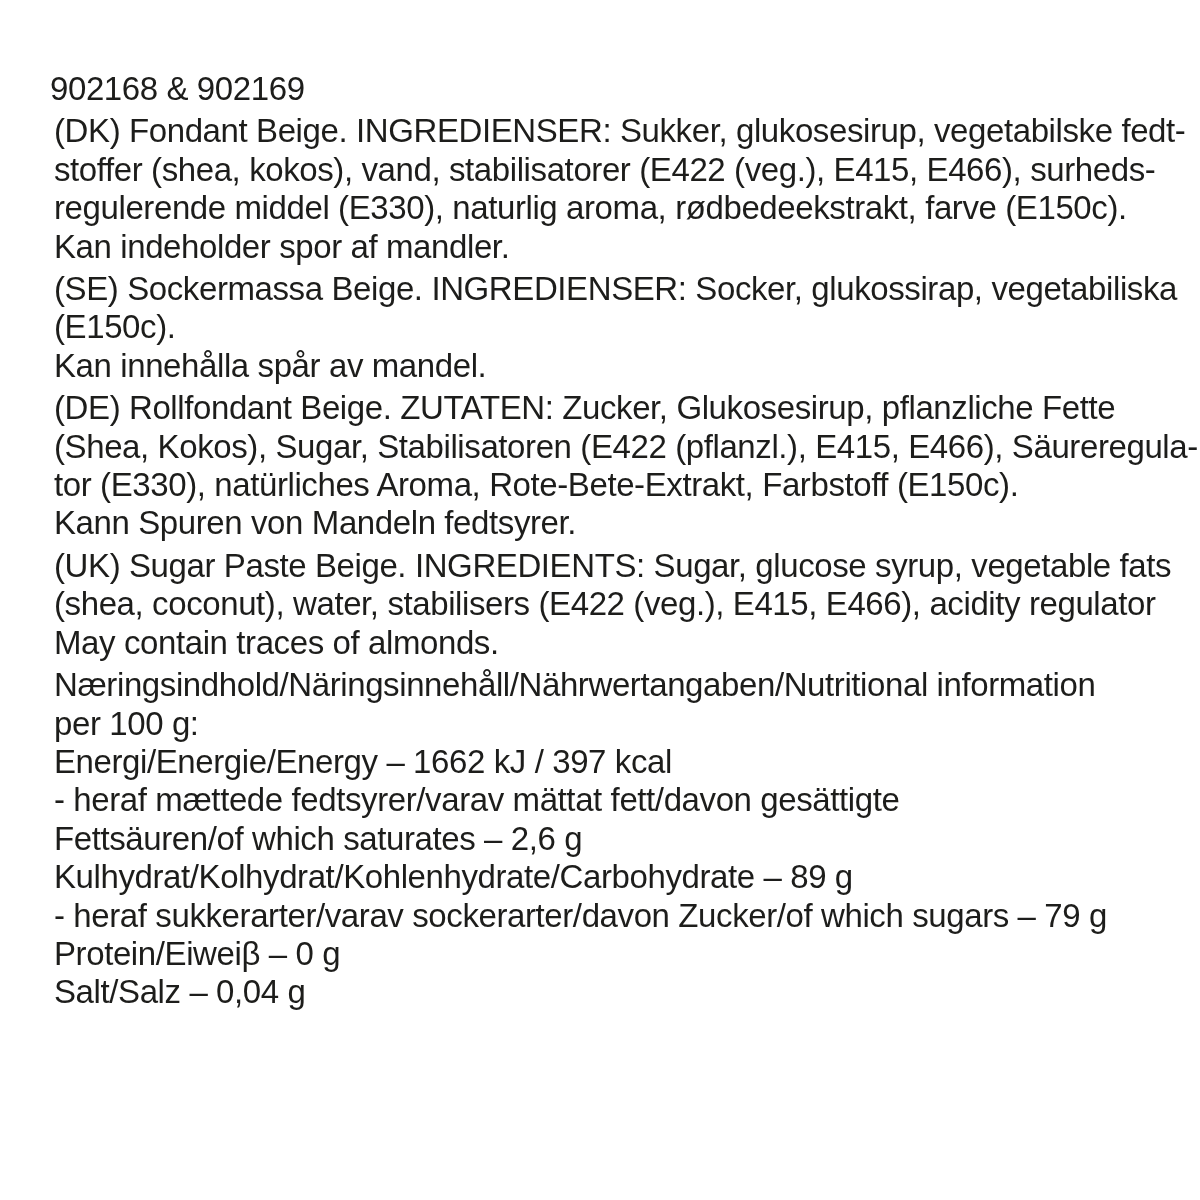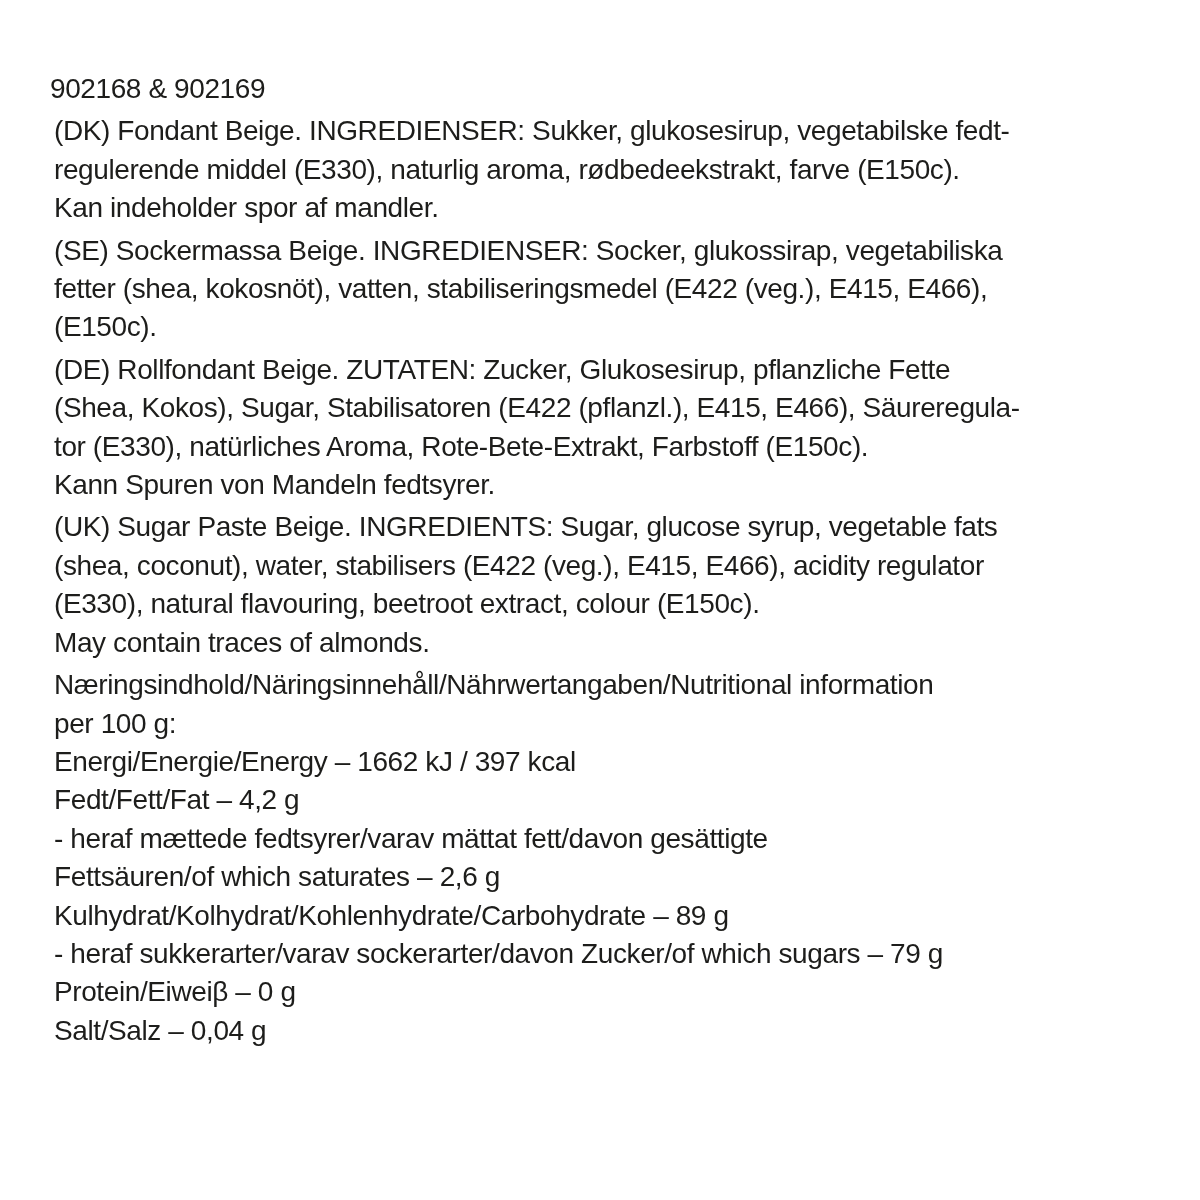--- a/index.html
+++ b/index.html
@@ -10,21 +10,21 @@
   .page {
     position: relative;
     width: 1200px;
     height: 1200px;
     background: #ffffff;
     overflow: hidden;
     box-sizing: border-box;
     padding: 70px 40px 0 50px;
     font-family: "Liberation Sans", "DejaVu Sans", sans-serif;
     color: #1d1d1b;
-    font-size: 28px;
+    font-size: 33px;
     line-height: 38.4px;
     letter-spacing: -0.4px;
     font-weight: 400;
   }
   .line {
     white-space: pre;
   }
   .section {
     margin: 4px;
     padding: 0;
@@ -32,49 +32,48 @@
 </style>
 </head>
 <body>
 
 <div class="page">
 
   <div class="line">902168 &amp; 902169</div>
 
   <div class="section">
     <div class="line">(DK) Fondant Beige. INGREDIENSER: Sukker, glukosesirup, vegetabilske fedt-</div>
+    <div class="line">stoffer (shea, kokos), vand, stabilisatorer (E422 (veg.), E415, E466), surheds-</div>
     <div class="line">regulerende middel (E330), naturlig aroma, rødbedeekstrakt, farve (E150c).</div>
     <div class="line">Kan indeholder spor af mandler.</div>
   </div>
 
   <div class="section">
     <div class="line">(SE) Sockermassa Beige. INGREDIENSER: Socker, glukossirap, vegetabiliska</div>
-    <div class="line">fetter (shea, kokosnöt), vatten, stabiliseringsmedel (E422 (veg.), E415, E466),</div>
     <div class="line">(E150c).</div>
+    <div class="line">Kan innehålla spår av mandel.</div>
   </div>
 
   <div class="section">
     <div class="line">(DE) Rollfondant Beige. ZUTATEN: Zucker, Glukosesirup, pflanzliche Fette</div>
     <div class="line">(Shea, Kokos), Sugar, Stabilisatoren (E422 (pflanzl.), E415, E466), Säureregula-</div>
     <div class="line">tor (E330), natürliches Aroma, Rote-Bete-Extrakt, Farbstoff (E150c).</div>
     <div class="line">Kann Spuren von Mandeln fedtsyrer.</div>
   </div>
 
   <div class="section">
     <div class="line">(UK) Sugar Paste Beige. INGREDIENTS: Sugar, glucose syrup, vegetable fats</div>
     <div class="line">(shea, coconut), water, stabilisers (E422 (veg.), E415, E466), acidity regulator</div>
-    <div class="line">(E330), natural flavouring, beetroot extract, colour (E150c).</div>
     <div class="line">May contain traces of almonds.</div>
   </div>
 
   <div class="section">
     <div class="line">Næringsindhold/Näringsinnehåll/Nährwertangaben/Nutritional information</div>
     <div class="line">per 100 g:</div>
     <div class="line">Energi/Energie/Energy – 1662 kJ / 397 kcal</div>
-    <div class="line">Fedt/Fett/Fat – 4,2 g</div>
     <div class="line">- heraf mættede fedtsyrer/varav mättat fett/davon gesättigte</div>
     <div class="line">Fettsäuren/of which saturates – 2,6 g</div>
     <div class="line">Kulhydrat/Kolhydrat/Kohlenhydrate/Carbohydrate – 89 g</div>
     <div class="line">- heraf sukkerarter/varav sockerarter/davon Zucker/of which sugars – 79 g</div>
     <div class="line">Protein/Eiweiβ – 0 g</div>
     <div class="line">Salt/Salz – 0,04 g</div>
   </div>
 
 </div>
 

